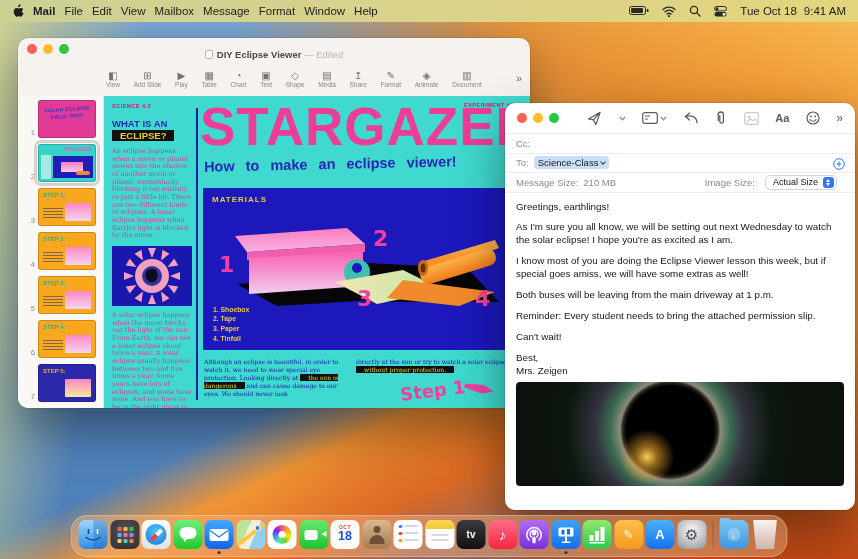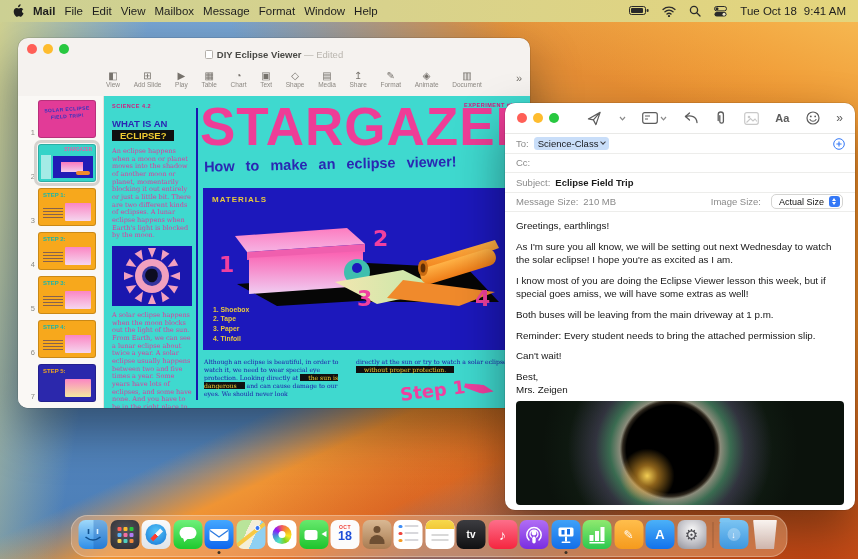--- a/index.html
+++ b/index.html
@@ -96,21 +96,21 @@
   .ml-ic { display:flex; align-items:center; gap:2px; color:#5c5c5c; }
   .ml-ic svg { display:block; }
   .ml-aa { font-size:11px; font-weight:600; color:#5c5c5c; }
   .ml-more { font-size:12px; color:#5c5c5c; }
   .fieldrow { position:relative; height:19.5px; display:flex; align-items:center; padding:0 11px; border-bottom:1px solid #ededeb; font-size:9.5px; }
   .flabel { color:#8a8a8a; margin-right:5px; }
   .fvalue { color:#1b1b1b; }
   .pill { background:#c9def9; border-radius:3.5px; padding:1px 4px; color:#16181c; display:flex; align-items:center; gap:3px; }
   .pill .chev { width:4px; height:4px; border-right:1px solid #3c3c40; border-bottom:1px solid #3c3c40; transform:rotate(45deg); margin-top:-2px; }
   .addbtn { position:absolute; right:10px; top:4px; }
-  .sizes-right { position:absolute; right:12px; display:flex; align-items:center; gap:5px; }
+  .sizes-right { position:absolute; right:18px; display:flex; align-items:center; gap:5px; }
   .selectbox { display:flex; align-items:center; gap:5px; border:1px solid #d4d4d2; border-radius:5px; padding:1px 2px 1px 7px; font-size:9px; color:#111; background:#fff; }
   .stepper { width:11px; height:11px; border-radius:3px; background:#3478f6; position:relative; }
   .stepper::before, .stepper::after { content:''; position:absolute; left:3px; border-left:2.5px solid transparent; border-right:2.5px solid transparent; }
   .stepper::before { top:2px; border-bottom:3px solid #fff; }
   .stepper::after { bottom:2px; border-top:3px solid #fff; }
   .ml-body { padding:8px 11px 0 11px; font-size:9.8px; color:#161616; line-height:1.32; }
   .ml-body p { margin-bottom:8px; }
   .ml-body .sig { margin-bottom:0; }
   .photo { margin:4px 11px 0 11px; height:104px; border-radius:4px; overflow:hidden;
     background:
@@ -515,39 +515,35 @@
               <circle cx="7" cy="7" r="6" fill="none" stroke="#5c5c5c" stroke-width="1.2"></circle>
               <circle cx="4.8" cy="5.4" r="0.9" fill="#5c5c5c"></circle>
               <circle cx="9.2" cy="5.4" r="0.9" fill="#5c5c5c"></circle>
               <path d="M4 8.5 a3.4 3.4 0 0 0 6 0" fill="none" stroke="#5c5c5c" stroke-width="1.1" stroke-linecap="round"></path>
             </svg>
         </span>
         <span class="ml-ic ml-more">»</span>
       </div>
     </div>
     <div class="fieldrow">
+      <span class="flabel">Cc:</span>
+    </div>
+    <div class="fieldrow">
       <span class="flabel">To:</span>
       <span class="pill">
           <span>Science-Class</span>
           <span class="chev"></span>
         </span>
       <span class="addbtn">
         <svg width="12" height="12" viewBox="0 0 12 12">
             <circle cx="6" cy="6" r="5.3" fill="none" stroke="#3478f6" stroke-width="1"></circle>
             <line x1="6" y1="3.4" x2="6" y2="8.6" stroke="#3478f6" stroke-width="1.1"></line>
             <line x1="3.4" y1="6" x2="8.6" y2="6" stroke="#3478f6" stroke-width="1.1"></line>
           </svg>
       </span>
-    </div>
-    <div class="fieldrow">
-      <span class="flabel">Cc:</span>
-    </div>
-    <div class="fieldrow">
-      <span class="flabel">Subject:</span>
-      <span class="fvalue" style="font-weight:600;">Eclipse Field Trip</span>
     </div>
     <div class="fieldrow">
       <span class="flabel">Message Size:</span>
       <span class="flabel">210 MB</span>
       <span class="sizes-right">
         <span class="flabel">Image Size:</span>
         <span class="selectbox">
           <span>Actual Size</span>
           <span class="stepper"></span>
         </span>

